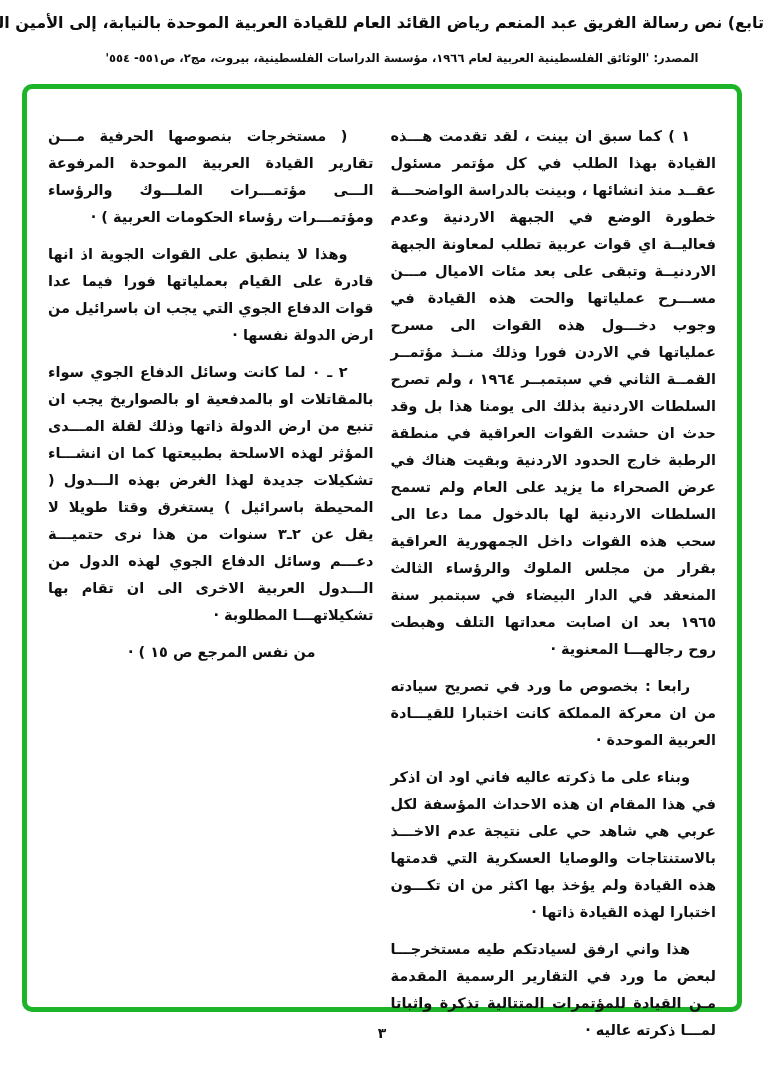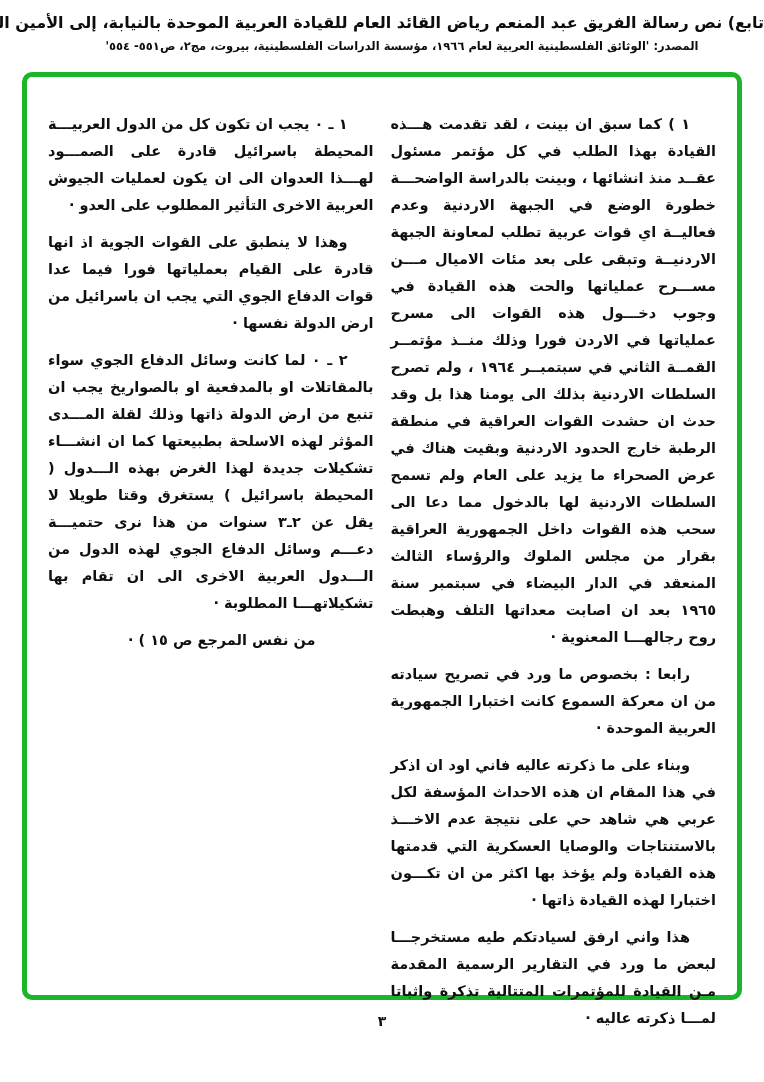--- a/index.html
+++ b/index.html
@@ -22,21 +22,21 @@
     direction: rtl;
     color: #0d0d0d;
   }
   .header .h1 {
     font-size: 16px;
     font-weight: bold;
     white-space: nowrap;
     letter-spacing: 0px;
   }
   .header .h2 {
-    margin-top: 7px;
+    margin-top: 19px;
     font-size: 11.5px;
     font-weight: bold;
     white-space: nowrap;
     padding-left: 40px;
   }
   .frame {
     box-sizing: border-box;
     width: 720px;
     height: 928px;
     margin: 19px auto 0 auto;
@@ -83,28 +83,28 @@
   <div class="header">
     <div class="h1">تابع) نص رسالة الفريق عبد المنعم رياض القائد العام للقيادة العربية الموحدة بالنيابة، إلى الأمين العام لجامعة الدول العربية</div>
     <div class="h2">المصدر: 'الوثائق الفلسطينية العربية لعام ١٩٦٦، مؤسسة الدراسات الفلسطينية، بيروت، مج٢، ص٥٥١- ٥٥٤'</div>
   </div>
 
   <div class="frame">
     <div class="columns">
 
       <div class="col">
         <p class="ind">١ ) كما سبق ان بينت ، لقد تقدمت هـــذه القيادة بهذا الطلب في كل مؤتمر مسئول عقــد منذ انشائها ، وبينت بالدراسة الواضحـــة خطورة الوضع في الجبهة الاردنية وعدم فعاليــة اي قوات عربية تطلب لمعاونة الجبهة الاردنيــة وتبقى على بعد مئات الاميال مـــن مســـرح عملياتها والحت هذه القيادة في وجوب دخـــول هذه القوات الى مسرح عملياتها في الاردن فورا وذلك منــذ مؤتمــر القمــة الثاني في سبتمبــر ١٩٦٤ ، ولم تصرح السلطات الاردنية بذلك الى يومنا هذا بل وقد حدث ان حشدت القوات العراقية في منطقة الرطبة خارج الحدود الاردنية وبقيت هناك في عرض الصحراء ما يزيد على العام ولم تسمح السلطات الاردنية لها بالدخول مما دعا الى سحب هذه القوات داخل الجمهورية العراقية بقرار من مجلس الملوك والرؤساء الثالث المنعقد في الدار البيضاء في سبتمبر سنة ١٩٦٥ بعد ان اصابت معداتها التلف وهبطت روح رجالهـــا المعنوية ·</p>
-        <p class="ind">رابعا : بخصوص ما ورد في تصريح سيادته من ان معركة السموع كانت اختبارا الجمهورية العربية الموحدة ·</p>
+        <p class="ind">رابعا : بخصوص ما ورد في تصريح سيادته من ان معركة المملكة كانت اختبارا للقيـــادة العربية الموحدة ·</p>
         <p class="ind">وبناء على ما ذكرته عاليه فاني اود ان اذكر في هذا المقام ان هذه الاحداث المؤسفة لكل عربي هي شاهد حي على نتيجة عدم الاخـــذ بالاستنتاجات والوصايا العسكرية التي قدمتها هذه القيادة ولم يؤخذ بها اكثر من ان تكـــون اختبارا لهذه القيادة ذاتها ·</p>
         <p class="ind">هذا واني ارفق لسيادتكم طيه مستخرجـــا لبعض ما ورد في التقارير الرسمية المقدمة مـن القيادة للمؤتمرات المتتالية تذكرة واثباتا لمـــا ذكرته عاليه ·</p>
 
       </div>
 
       <div class="col">
-        <p class="ind">١ ـ ٠ يجب ان تكون كل من الدول العربيـــة المحيطة باسرائيل قادرة على الصمـــود لهـــذا العدوان الى ان يكون لعمليات الجيوش العربية الاخرى التأثير المطلوب على العدو ·</p>
+        <p class="ind">( مستخرجات بنصوصها الحرفية مـــن تقارير القيادة العربية الموحدة المرفوعة الـــى مؤتمـــرات الملـــوك والرؤساء ومؤتمـــرات رؤساء الحكومات العربية ) ·</p>
         <p class="ind">وهذا لا ينطبق على القوات الجوية اذ انها قادرة على القيام بعملياتها فورا فيما عدا قوات الدفاع الجوي التي يجب ان باسرائيل من ارض الدولة نفسها ·</p>
         <p class="ind">٢ ـ ٠ لما كانت وسائل الدفاع الجوي سواء بالمقاتلات او بالمدفعية او بالصواريخ يجب ان تنبع من ارض الدولة ذاتها وذلك لقلة المـــدى المؤثر لهذه الاسلحة بطبيعتها كما ان انشـــاء تشكيلات جديدة لهذا الغرض بهذه الـــدول ( المحيطة باسرائيل ) يستغرق وقتا طويلا لا يقل عن ٢ـ٣ سنوات من هذا نرى حتميـــة دعـــم وسائل الدفاع الجوي لهذه الدول من الـــدول العربية الاخرى الى ان تقام بها تشكيلاتهـــا المطلوبة ·</p>
         <p class="ref">من نفس المرجع ص ١٥ ) ·</p>
 
       </div>
 
     </div>
   </div>
 
   <div class="footer">٣</div>

